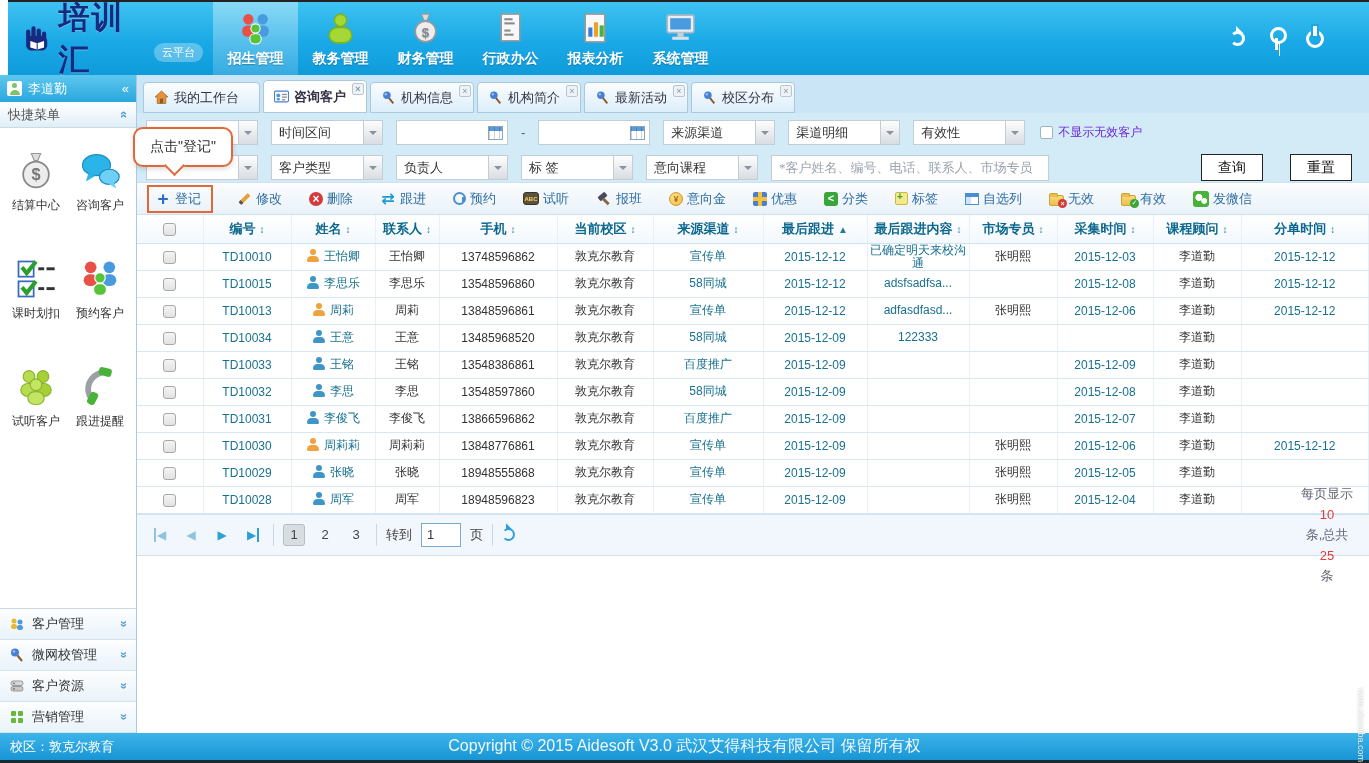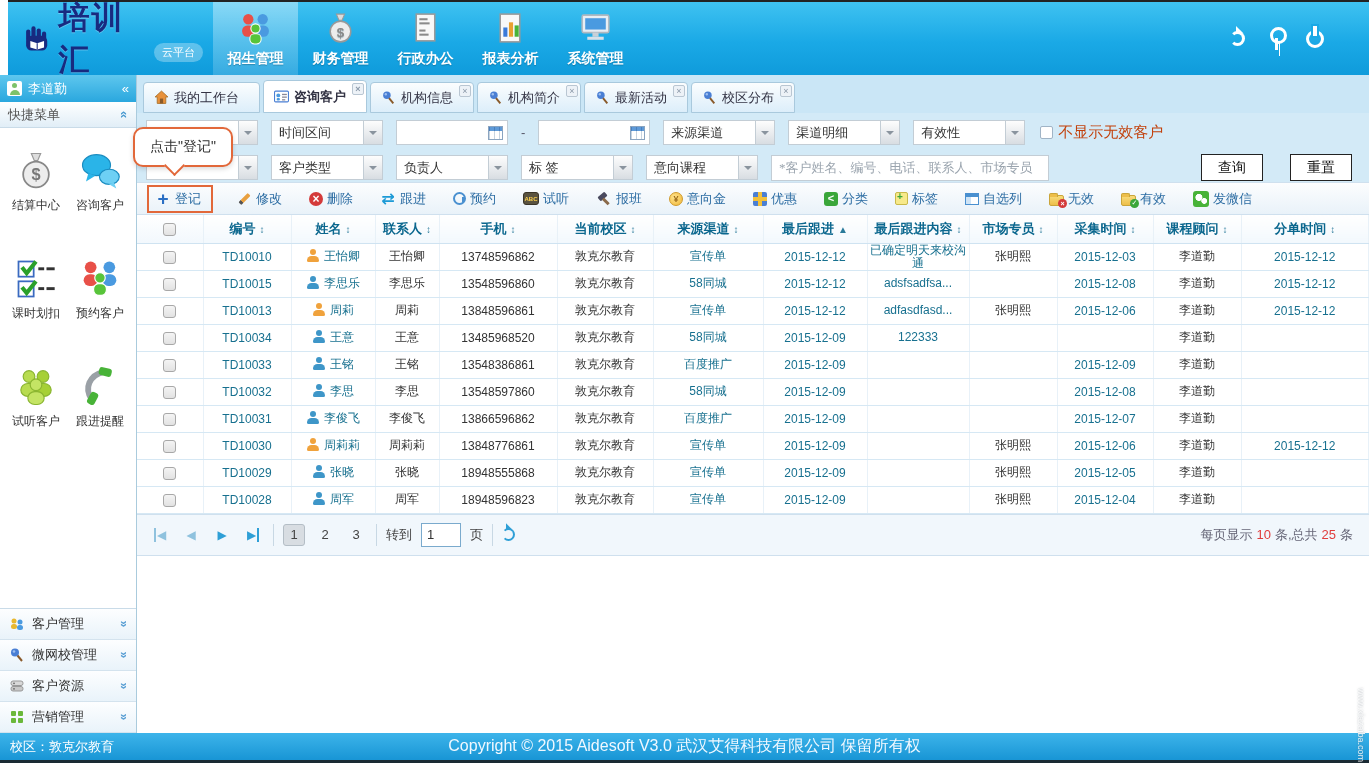--- a/index.html
+++ b/index.html
@@ -61,21 +61,21 @@
   .f-row{display:flex;align-items:center;gap:13px;}
   .dropdown{width:112px;height:25px;background:#fff;border:1px solid #c3cdd5;display:flex;align-items:center;cursor:pointer;flex:0 0 auto;}
   .dd-label{flex:1;padding:0 7px;font-size:13px;color:#333;white-space:nowrap;overflow:hidden;}
   .dd-btn{width:19px;height:100%;background:linear-gradient(180deg,#fdfdfd,#d8dde2);border-left:1px solid #c3cdd5;display:flex;align-items:center;justify-content:center;}
   .dd-btn::before{content:"";border:4px solid transparent;border-top-color:#8a949e;margin-top:4px;}
   .date-input{width:112px;height:25px;background:#fff;border:1px solid #c3cdd5;display:flex;align-items:center;justify-content:flex-end;padding:0 4px;cursor:text;}
   .cal-icon{width:15px;height:14px;border:1px solid #8aa4c0;background:linear-gradient(180deg,#5e9ad8 0 4px,#fff 4px),repeating-linear-gradient(90deg,#c8d4e0 0 1px,transparent 1px 5px);background-blend-mode:multiply;cursor:pointer;}
   .date-sep{color:#556;}
   .f-checkbox{display:flex;align-items:center;gap:5px;margin-left:2px;}
   .checkbox{width:13px;height:13px;background:#fff;border:1px solid #a0b4c6;border-radius:2px;display:inline-block;cursor:pointer;}
-  .f-check-label{color:#c2410c;font-size:15px;}
+  .f-check-label{color:#6d28d9;font-size:12px;}
   .search-input{width:278px;height:26px;border:1px solid #c3cdd5;padding:0 7px;font-size:13px;color:#333;font-family:Liberation Serif, serif;}
   .search-input::placeholder{color:#9aa4ae;}
   .f-spacer{flex:1;}
   .btn-plain{width:62px;height:27px;background:#fff;border:1px solid #222;font-size:14px;color:#111;display:flex;align-items:center;justify-content:center;cursor:pointer;margin-right:14px;}
   .btn-plain:last-child{margin-right:8px;}
 
   
   .toolbar{height:33px;flex:0 0 33px;background:linear-gradient(180deg,#fcfdfe,#e9f2f9);border-top:1px solid #cfe0ee;border-bottom:1px solid #cfe0ee;display:flex;align-items:center;padding:0 10px;gap:19px;}
   .tool-item{display:flex;align-items:center;gap:4px;cursor:pointer;padding:3px 4px;}
   .tool-item.highlighted{border:2px solid #e2683a;padding:3px 10px 3px 6px;}
@@ -130,21 +130,21 @@
   .pg-prev::before{content:"◀";color:#8fc2de;}
   .pg-next::before{content:"▶";color:#2e9fd6;}
   .pg-last::before{content:"▶";color:#2e9fd6;border-right:2px solid #2e9fd6;padding-right:1px;}
   .pg-sep{width:1px;height:22px;background:#c8d8e4;}
   .page-num{min-width:22px;height:22px;display:flex;align-items:center;justify-content:center;font-size:13px;color:#444;cursor:pointer;border-radius:3px;}
   .page-num.current{background:#d8dde2;border:1px solid #b4bec6;}
   .goto-label,.page-unit{color:#444;font-size:13px;}
   .goto-input{width:40px;height:24px;border:1px solid #7aaacd;padding:0 5px;font-size:13px;font-family:inherit;color:#333;}
   .pg-refresh{width:13px;height:13px;border:2.5px solid #2e9fd6;border-radius:50%;border-left-color:transparent;position:relative;cursor:pointer;}
   .pg-refresh::after{content:"";position:absolute;top:-5px;left:-2px;border:4px solid transparent;border-right-color:#2e9fd6;transform:rotate(-45deg);}
-  .pg-summary{margin-left:auto;color:#667;font-size:13px;display:flex;gap:4px;align-items:center;padding-right:4px;}
+  .pg-summary{margin-left:auto;color:#667;font-size:13px;display:flex;gap:4px;align-items:center;padding-right:4px;flex-direction:column;}
   .pg-summary .red{color:#e03c3c;}
 
   
   .callout{position:absolute;left:-4px;top:52px;z-index:30;background:#fff;border:2px solid #e2683a;border-radius:10px;padding:9px 15px;font-size:14px;color:#333;box-shadow:0 2px 5px rgba(0,0,0,.15);}
   .callout::after{content:"";position:absolute;bottom:-8px;left:32px;width:13px;height:13px;background:#fff;border-right:2px solid #e2683a;border-bottom:2px solid #e2683a;transform:rotate(45deg);}
 
   
   .footer{height:30px;flex:0 0 30px;background:linear-gradient(180deg,#3db4ea,#1895d5);border-bottom:3px solid #1a2a33;display:flex;align-items:center;position:relative;color:#fff;}
   .footer-campus{margin-left:10px;font-size:13px;}
   .footer-copy{position:absolute;left:0;right:0;text-align:center;font-size:16px;color:#f0f8ff;}
@@ -180,20 +180,27 @@
             <rect x="5" y="15" width="12" height="11" rx="5" fill="#e85048"></rect>
           <circle cx="25" cy="9" r="5" fill="#4a9ae0"></circle>
             <rect x="19" y="15" width="12" height="11" rx="5" fill="#4a9ae0"></rect>
           <circle cx="18" cy="18" r="4.5" fill="#58c43a" stroke="#fff" stroke-width="1"></circle>
             <rect x="12.5" y="23" width="11" height="10" rx="4.5" fill="#58c43a" stroke="#fff" stroke-width="1"></rect>
         </svg>
         <span>招生管理</span>
       </div>
       <div class="nav-item">
         <svg viewBox="0 0 36 36">
+          <circle cx="18" cy="10" r="6" fill="#a6d835" stroke="#7ab520" stroke-width="1.5"></circle>
+          <rect x="7" y="17" width="22" height="15" rx="8" fill="#a6d835" stroke="#7ab520" stroke-width="1.5"></rect>
+        </svg>
+        <span>教务管理</span>
+      </div>
+      <div class="nav-item">
+        <svg viewBox="0 0 36 36">
           <path d="M14 4 h8 l-2.5 6 h-3 z" fill="#ddd" stroke="#999"></path>
           <ellipse cx="18" cy="21" rx="10" ry="10" fill="#ededed" stroke="#999" stroke-width="1.5"></ellipse>
           <text x="18" y="26" font-size="13" fill="#888" text-anchor="middle" font-weight="bold">$</text>
         </svg>
         <span>财务管理</span>
       </div>
       <div class="nav-item">
         <svg viewBox="0 0 36 36">
           <rect x="9" y="4" width="18" height="26" fill="#f8f8f8" stroke="#9a9a9a" stroke-width="1.5"></rect>
           <g fill="#8a8a8a">

